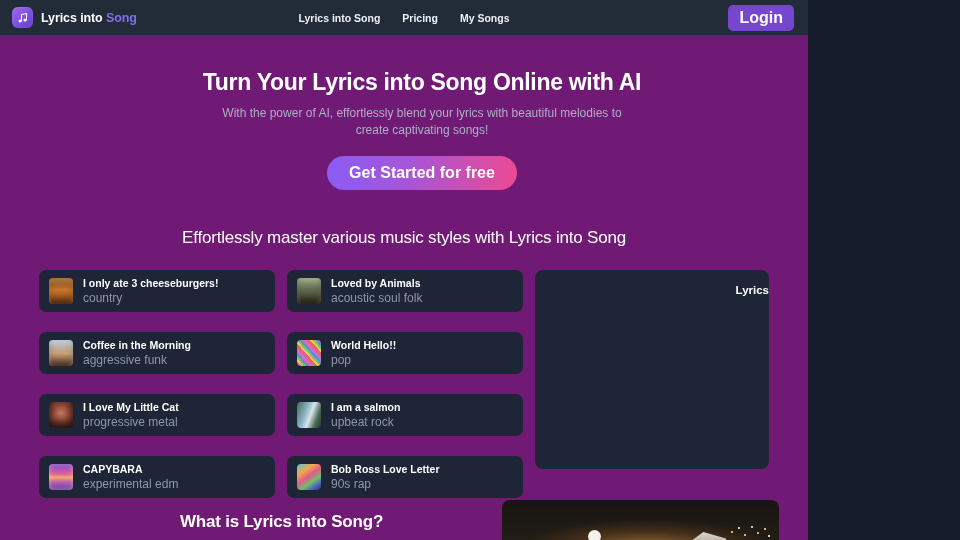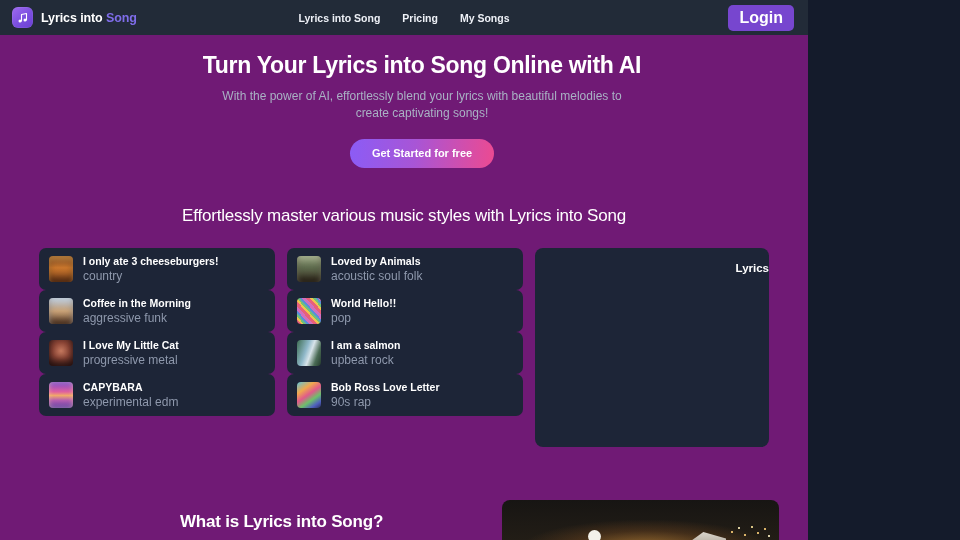--- a/index.html
+++ b/index.html
@@ -42,51 +42,51 @@
   }
   .login-btn {
     position:absolute; right:14px; top:50%; transform:translateY(-50%);
     background:#7746cf; color:#ffffff;
     font-size:16px; font-weight:bold;
     border:none; border-radius:5px;
     padding:5px 11px; cursor:pointer; line-height:1;
   }
 
   
-  .hero { text-align:center; padding-top:17px;margin-left:36px; }
+  .hero { text-align:center; padding-top:34px;margin-left:36px; }
   .hero h1 {
     font-size:23px; font-weight:bold; color:#ffffff;
     letter-spacing:-0.3px; line-height:1.2;
   }
   .hero p {
     margin-top:8px;
     font-size:12px; color:#a9b2c4; line-height:1.45;
     max-width:420px; margin-left:auto; margin-right:auto;
   }
   .cta-wrap { margin-top:17px; display:flex; justify-content:center; }
   .cta {
     background:linear-gradient(95deg,#8b5cf6 0%,#a855d6 45%,#ec4a91 100%);
-    color:#ffffff; font-size:11px; font-weight:bold;
+    color:#ffffff; font-size:16px; font-weight:bold;
     border:none; border-radius:20px;
     padding:9px 22px; cursor:pointer; line-height:1;
   }
 
   
   .section-title {
     text-align:center; margin-top:38px;
     font-size:17px; font-weight:normal; color:#ffffff; letter-spacing:-0.2px;
   }
 
   .grid {
     margin:22px auto 0 auto;
     width:730px;
     display:flex; gap:12px;
     align-items:flex-start;
   }
-  .col { display:flex; flex-direction:column; gap:0; width:236px; flex:none; }
+  .col { display:flex; flex-direction:column; gap:20px; width:236px; flex:none; }
 
   .song-card {
     background:#1d2537;
     border-radius:7px;
     height:42px;
     display:flex; align-items:center;
     padding:0 10px; gap:10px;
     cursor:pointer;
   }
   .thumb {

